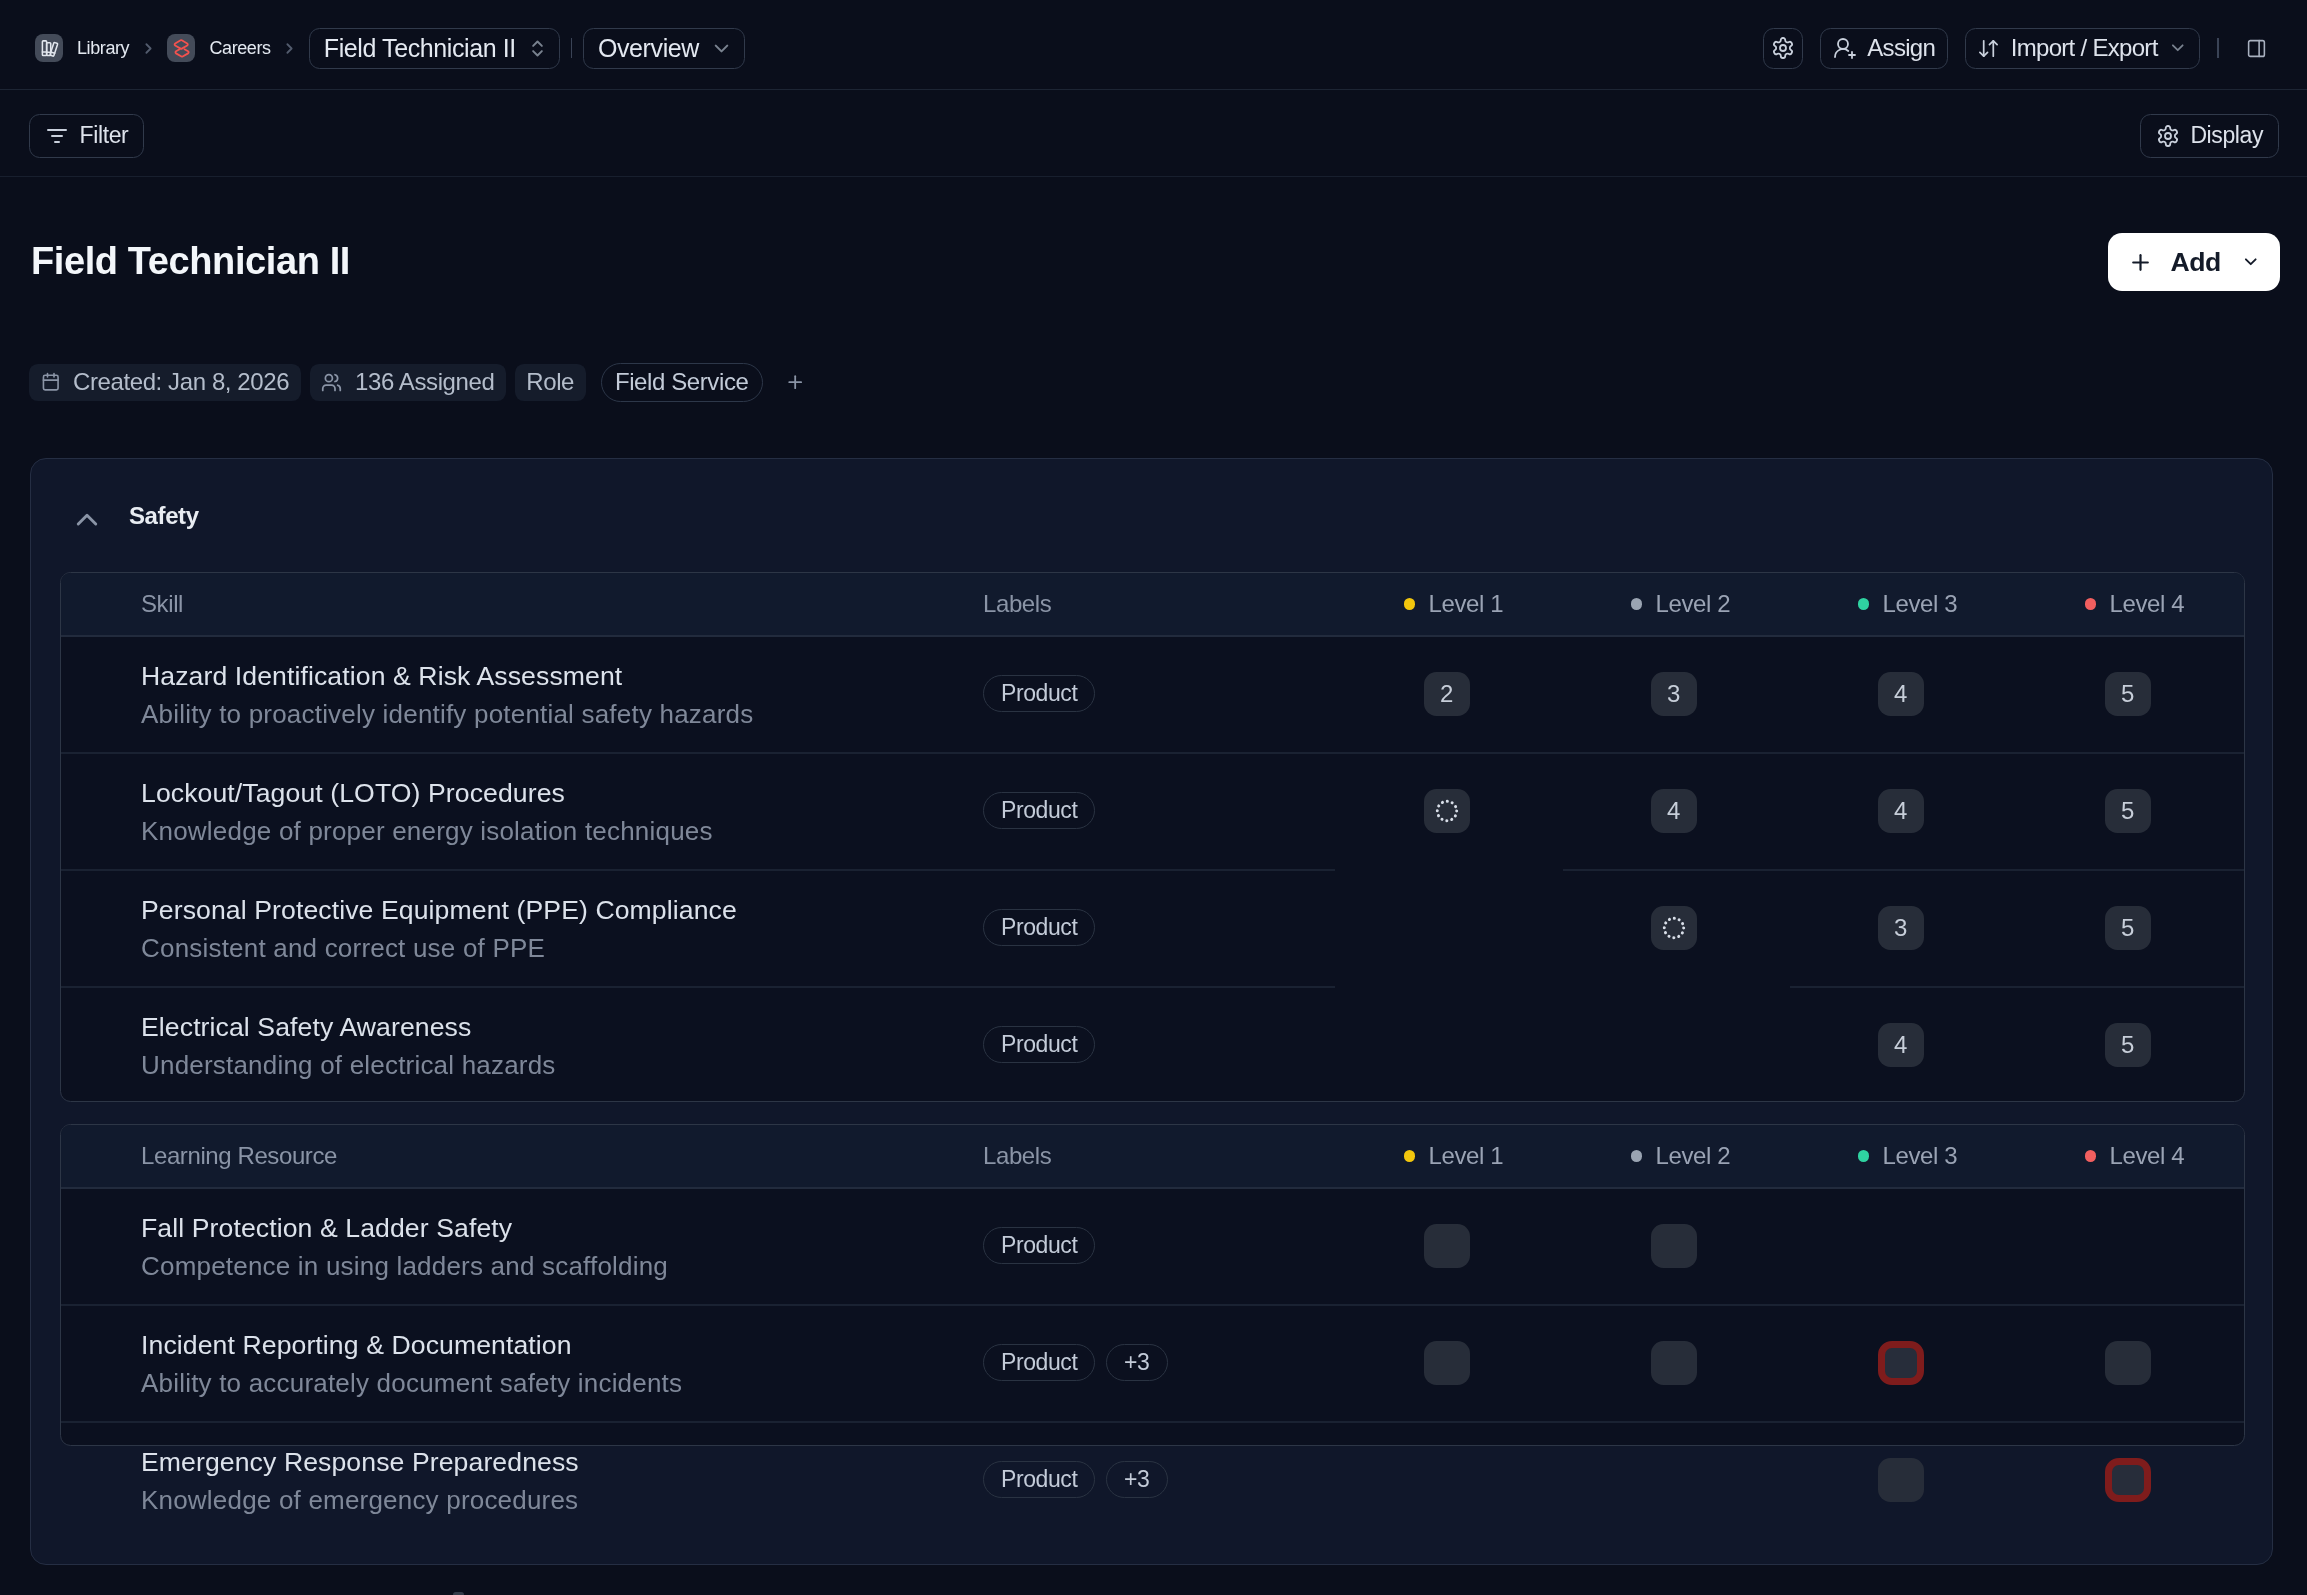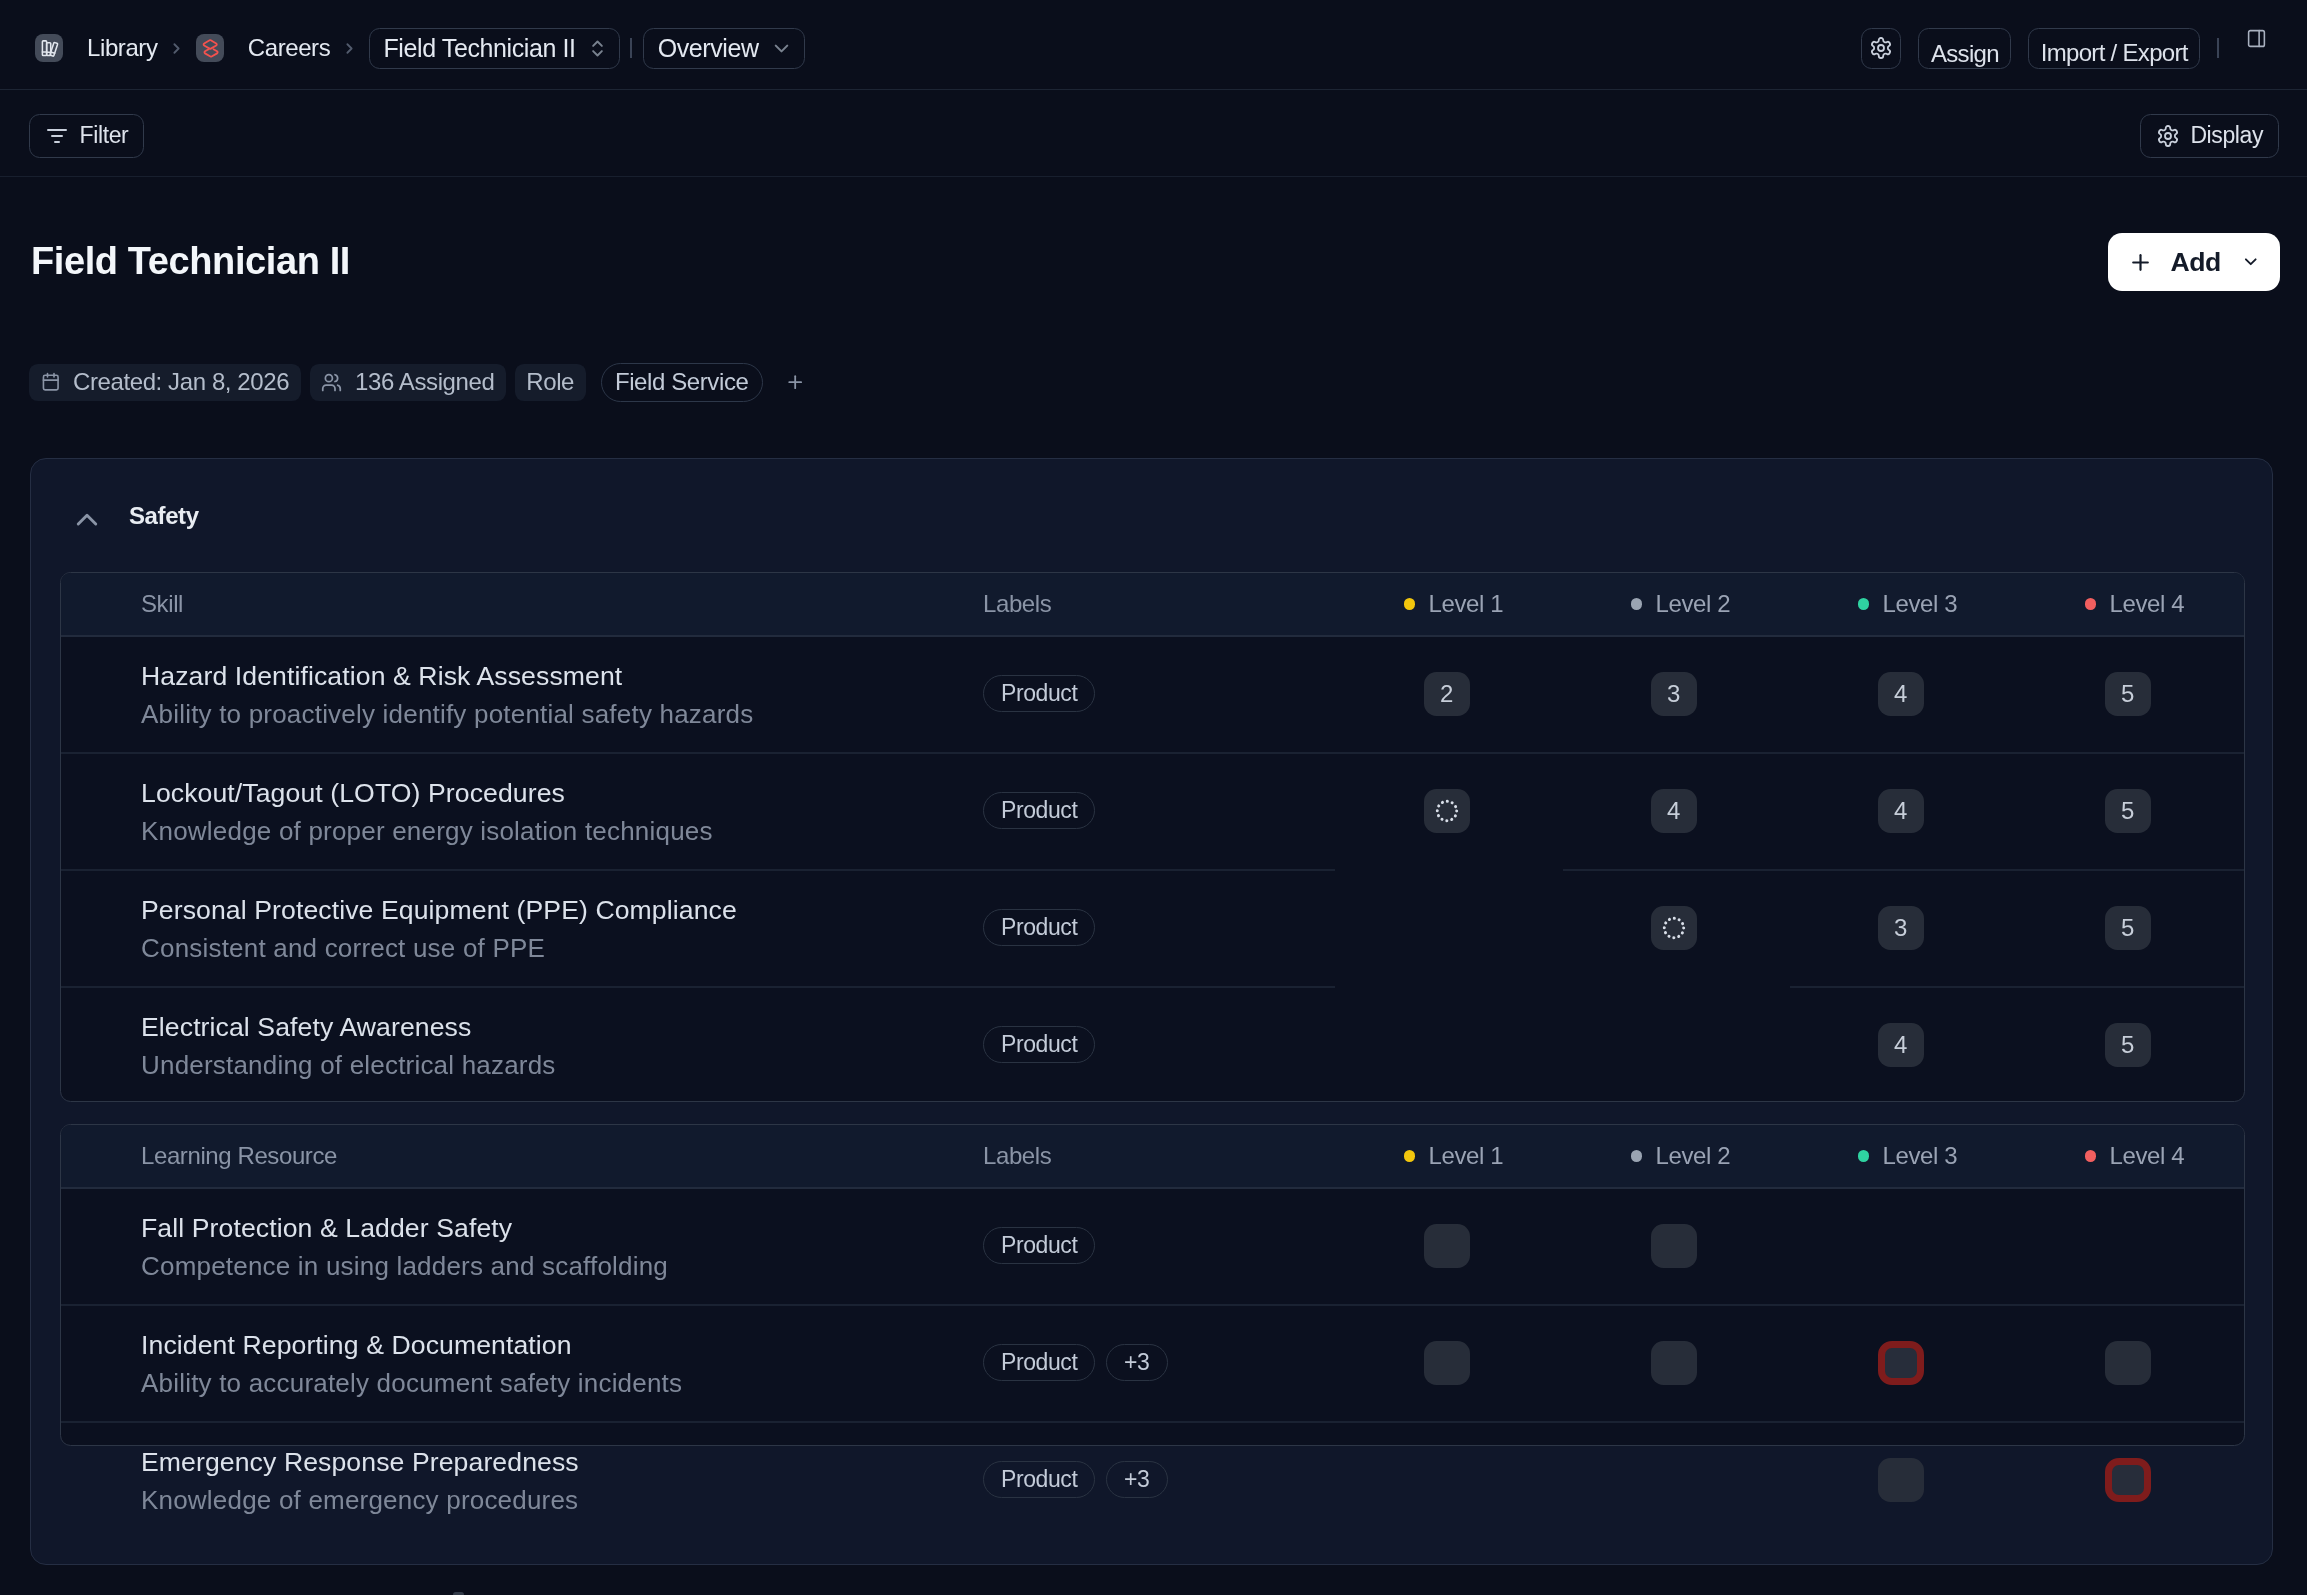--- a/index.html
+++ b/index.html
@@ -15,34 +15,34 @@
   svg { display:block; }
 
   
   .topbar {
     position:absolute; left:0; top:0; width:2307px; height:90px;
     border-bottom:1.8px solid #1d2534;
     display:flex; align-items:center; justify-content:space-between;
     padding:7px 37px 0 35px;
   }
   .crumbs { display:flex; align-items:center; gap:10.6px; }
-  .crumb { display:flex; align-items:center; gap:24px; font-size:24px; color:#e4e9f1; }
+  .crumb { display:flex; align-items:center; gap:14px; font-size:18px; color:#e4e9f1; }
   .crumb-ico {
     width:28px; height:28px; border-radius:8px; background:#444b59;
     display:flex; align-items:center; justify-content:center;
   }
   .crumb-sep { color:#525b6d; }
   .pill {
     height:41px; border:1.8px solid #313a4b; border-radius:10.6px;
     display:flex; align-items:center; gap:11.5px; padding:0 10.6px 0 14px;
     font-size:25px; color:#e4e9f1;
   }
   .vsep { width:1.8px; height:19.5px; background:#3a4356; }
   .top-actions { display:flex; align-items:center; }
-  .top-actions > * + * { margin-left:17px;flex-direction:column; }
+  .top-actions > * + * { margin-left:17px; }
   .top-actions .vsep { margin-left:17px; }
   .top-actions .panel-btn { margin-left:23px; }
   .tbtn {
     height:41px; border:1.8px solid #313a4b; border-radius:10.6px;
     display:flex; align-items:center; gap:10.6px; padding:0 11.5px;
     font-size:24px; color:#dde2eb; background:transparent; letter-spacing:-0.7px;
     font-family:inherit;
   }
   .tbtn.icon-only { width:40px; padding:0; justify-content:center; }
   .panel-btn { background:none; border:none; padding:0 3.5px; }

